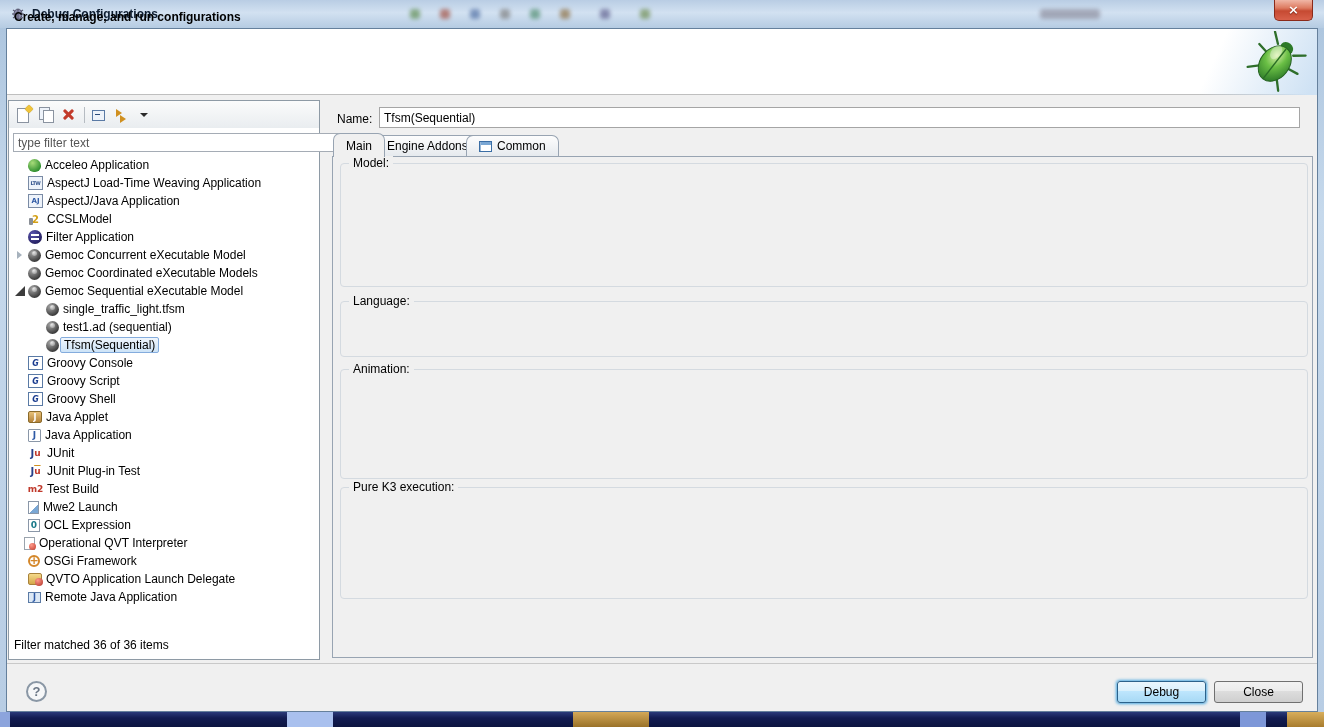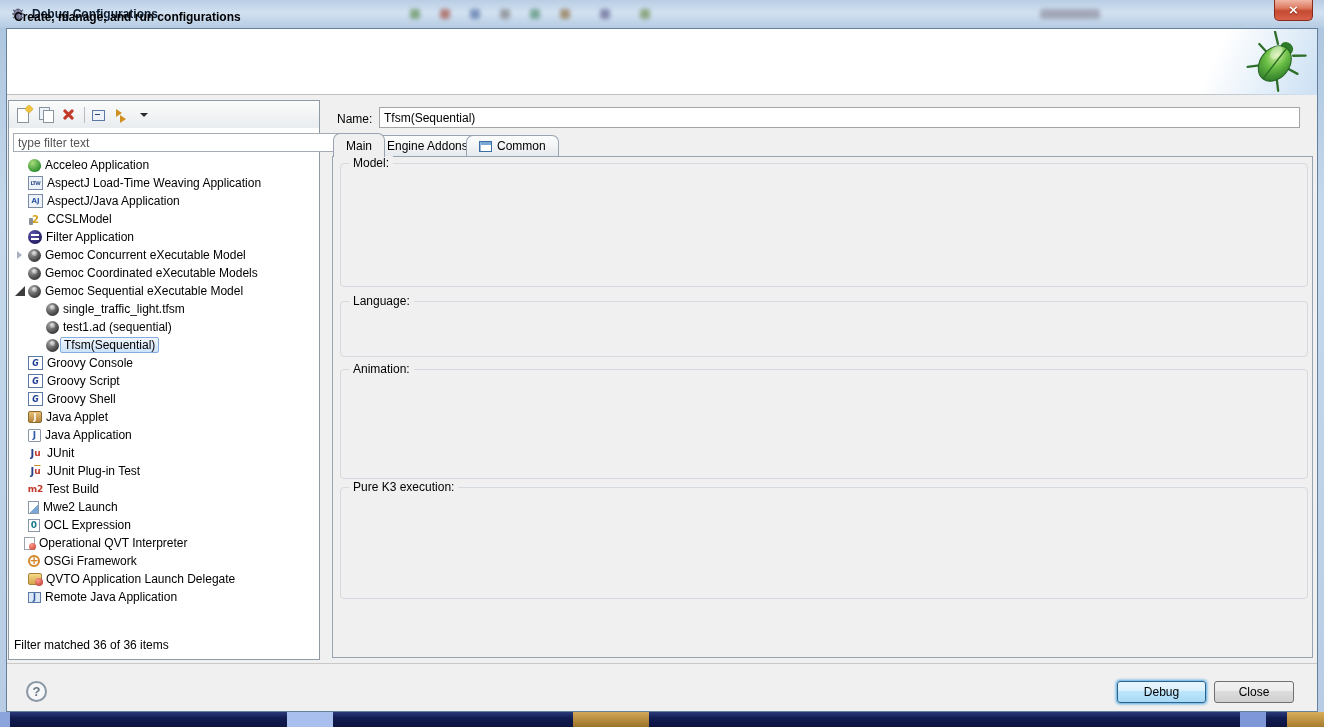--- a/index.html
+++ b/index.html
@@ -443,21 +443,21 @@
   <button class="btn" style="left:1191px;top:540px;width:90px;">Browse</button>
   <span class="field-label" style="left:347px;top:571px;">Main model element name</span>
   <span class="plain-value" style="left:495px;top:571px;">TrafficControl : TimedSystem</span>
 
   <button class="btn disabled" style="left:1108px;top:628px;width:90px;height:21px;" disabled="">Apply</button>
   <button class="btn disabled" style="left:1203px;top:628px;width:92px;height:21px;" disabled="">Revert</button>
 
   <div class="footer-sep"></div>
   <div class="help-icon">?</div>
   <button class="btn default" style="left:1117px;top:681px;width:89px;">Debug</button>
-  <button class="btn" style="left:1214px;top:681px;width:80px;">Close</button>
+  <button class="btn" style="left:1214px;top:681px;width:89px;">Close</button>
 
   <div class="taskbar"></div>
   <div class="tb-seg" style="left:0;width:10px;background:#8ca4dc;"></div>
   <div class="tb-seg" style="left:287px;width:46px;background:#a9c0ee;"></div>
   <div class="tb-seg" style="left:573px;width:76px;background:linear-gradient(180deg,#d4a858,#9a7228);"></div>
   <div class="tb-seg" style="left:1240px;width:26px;background:#7d97d8;"></div>
   <div class="tb-seg" style="left:1287px;width:37px;background:linear-gradient(180deg,#d8ae5c,#a87c2e);"></div>
 </div>
 
 </body></html>

